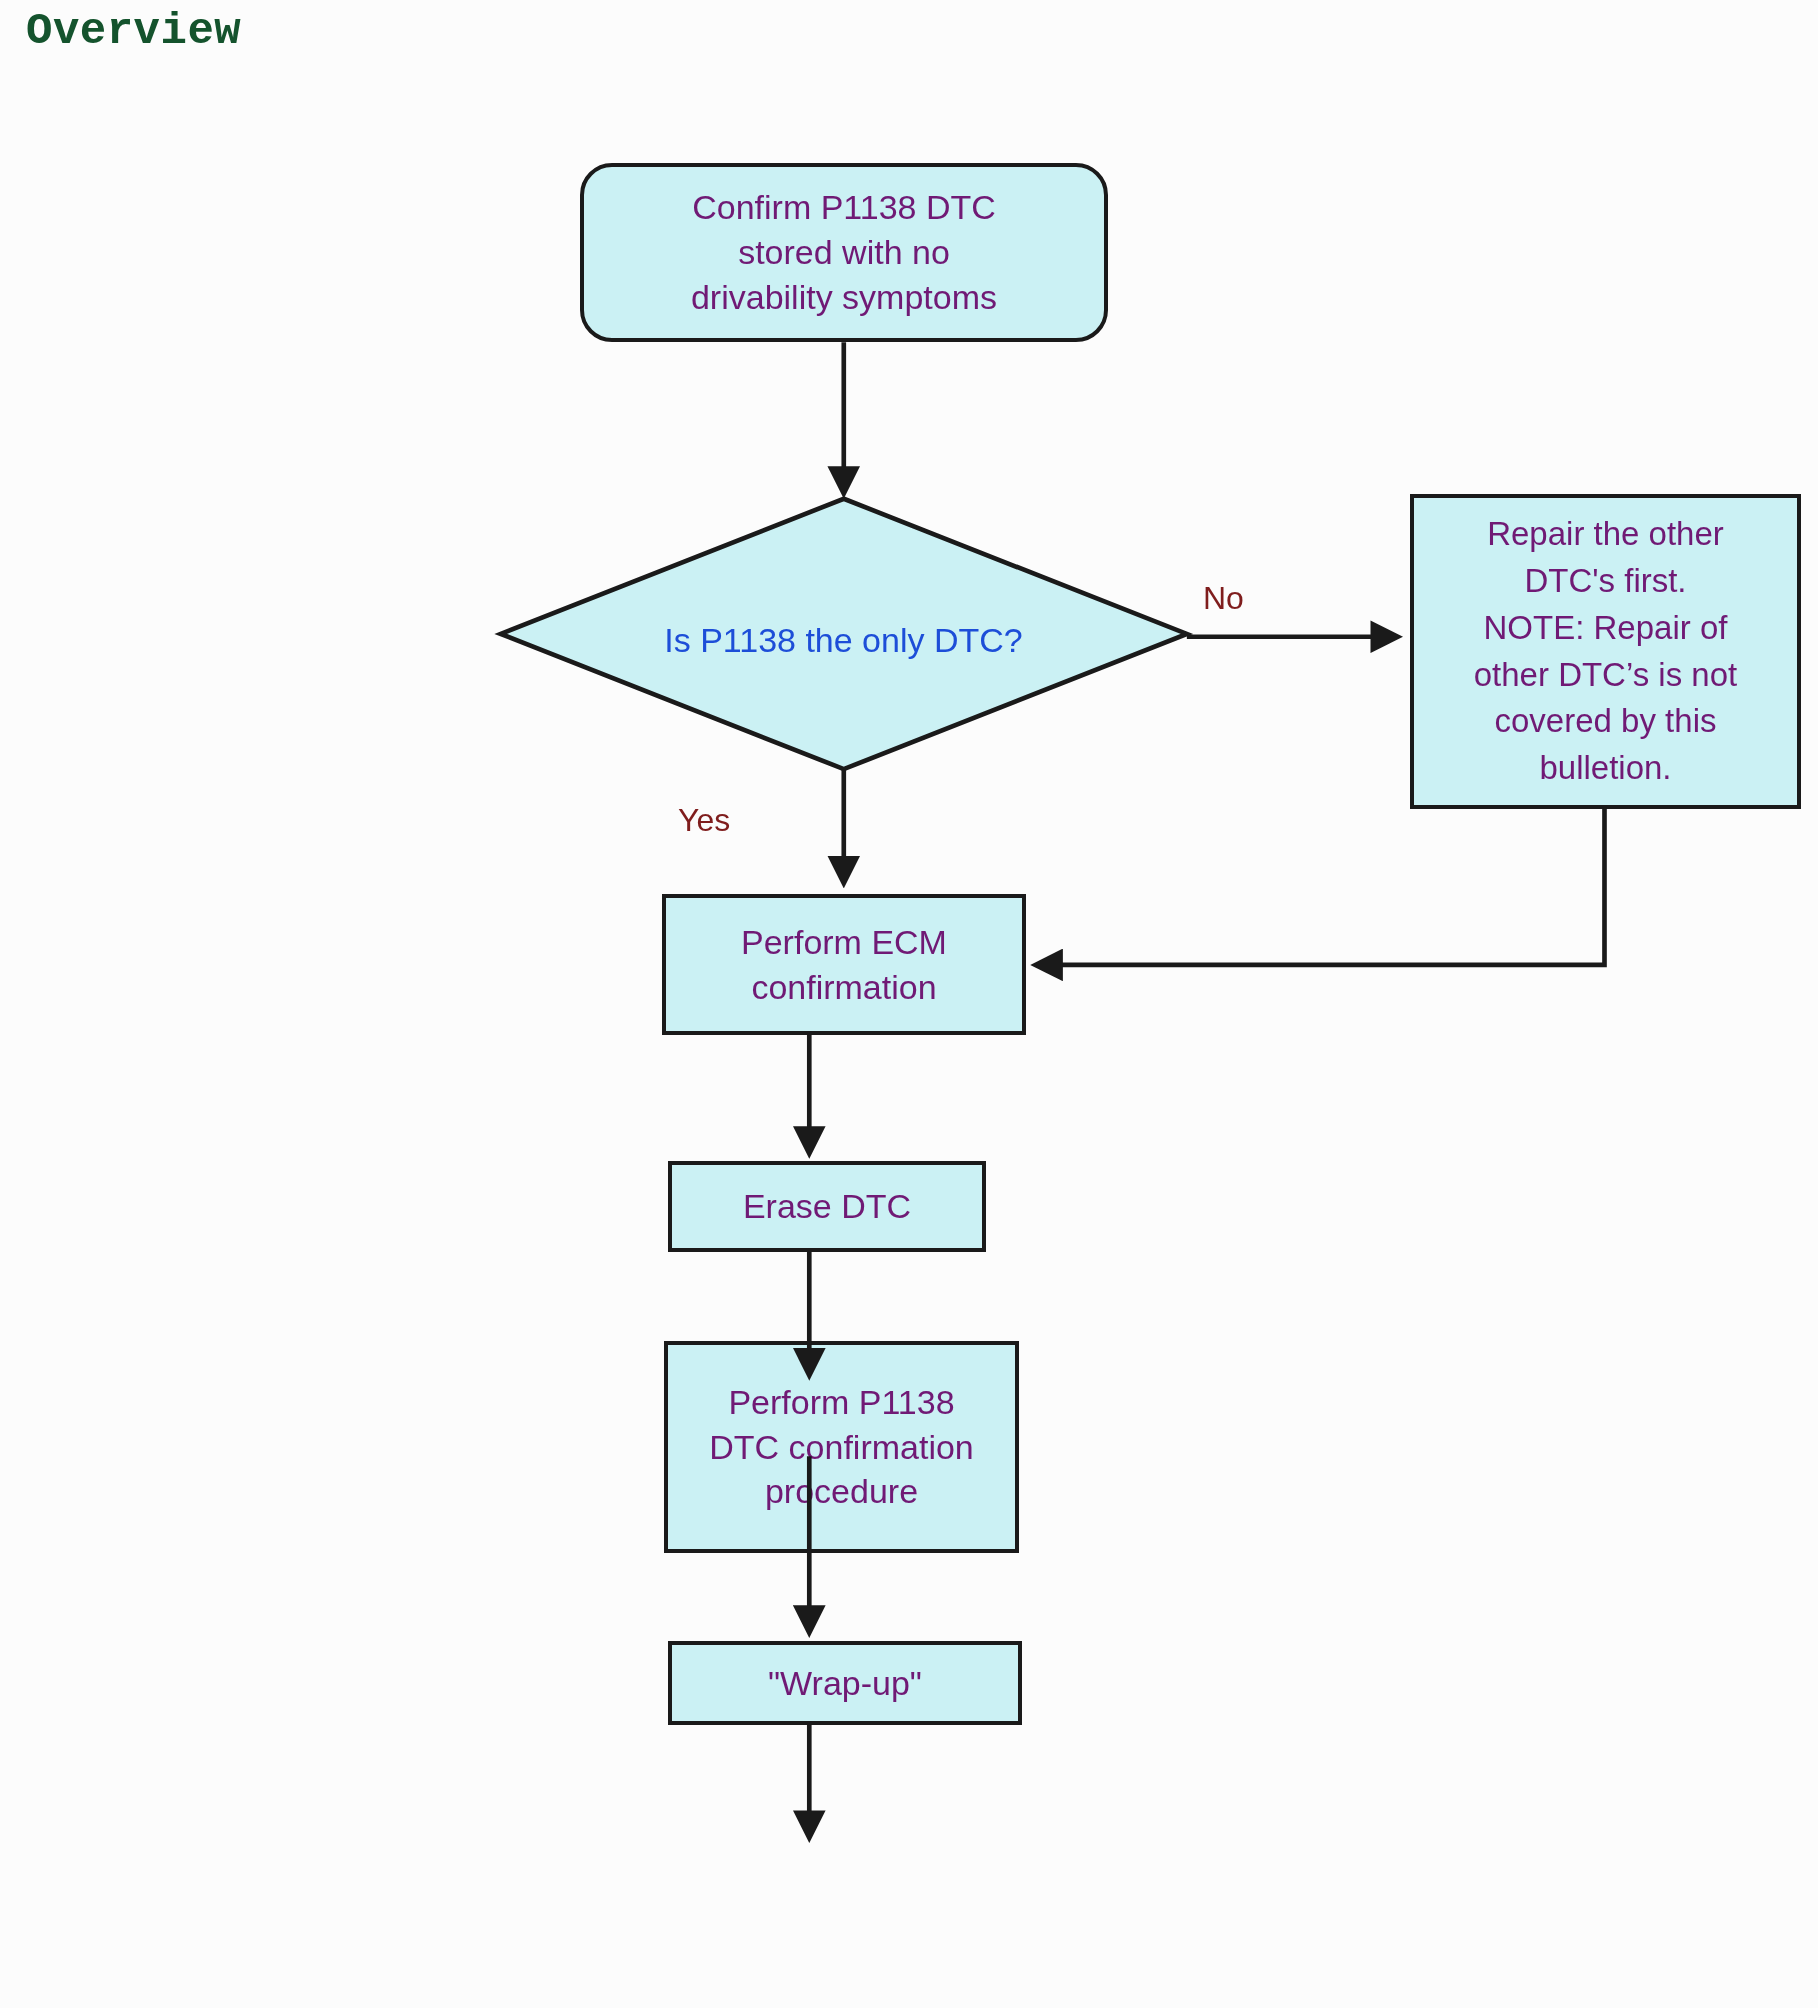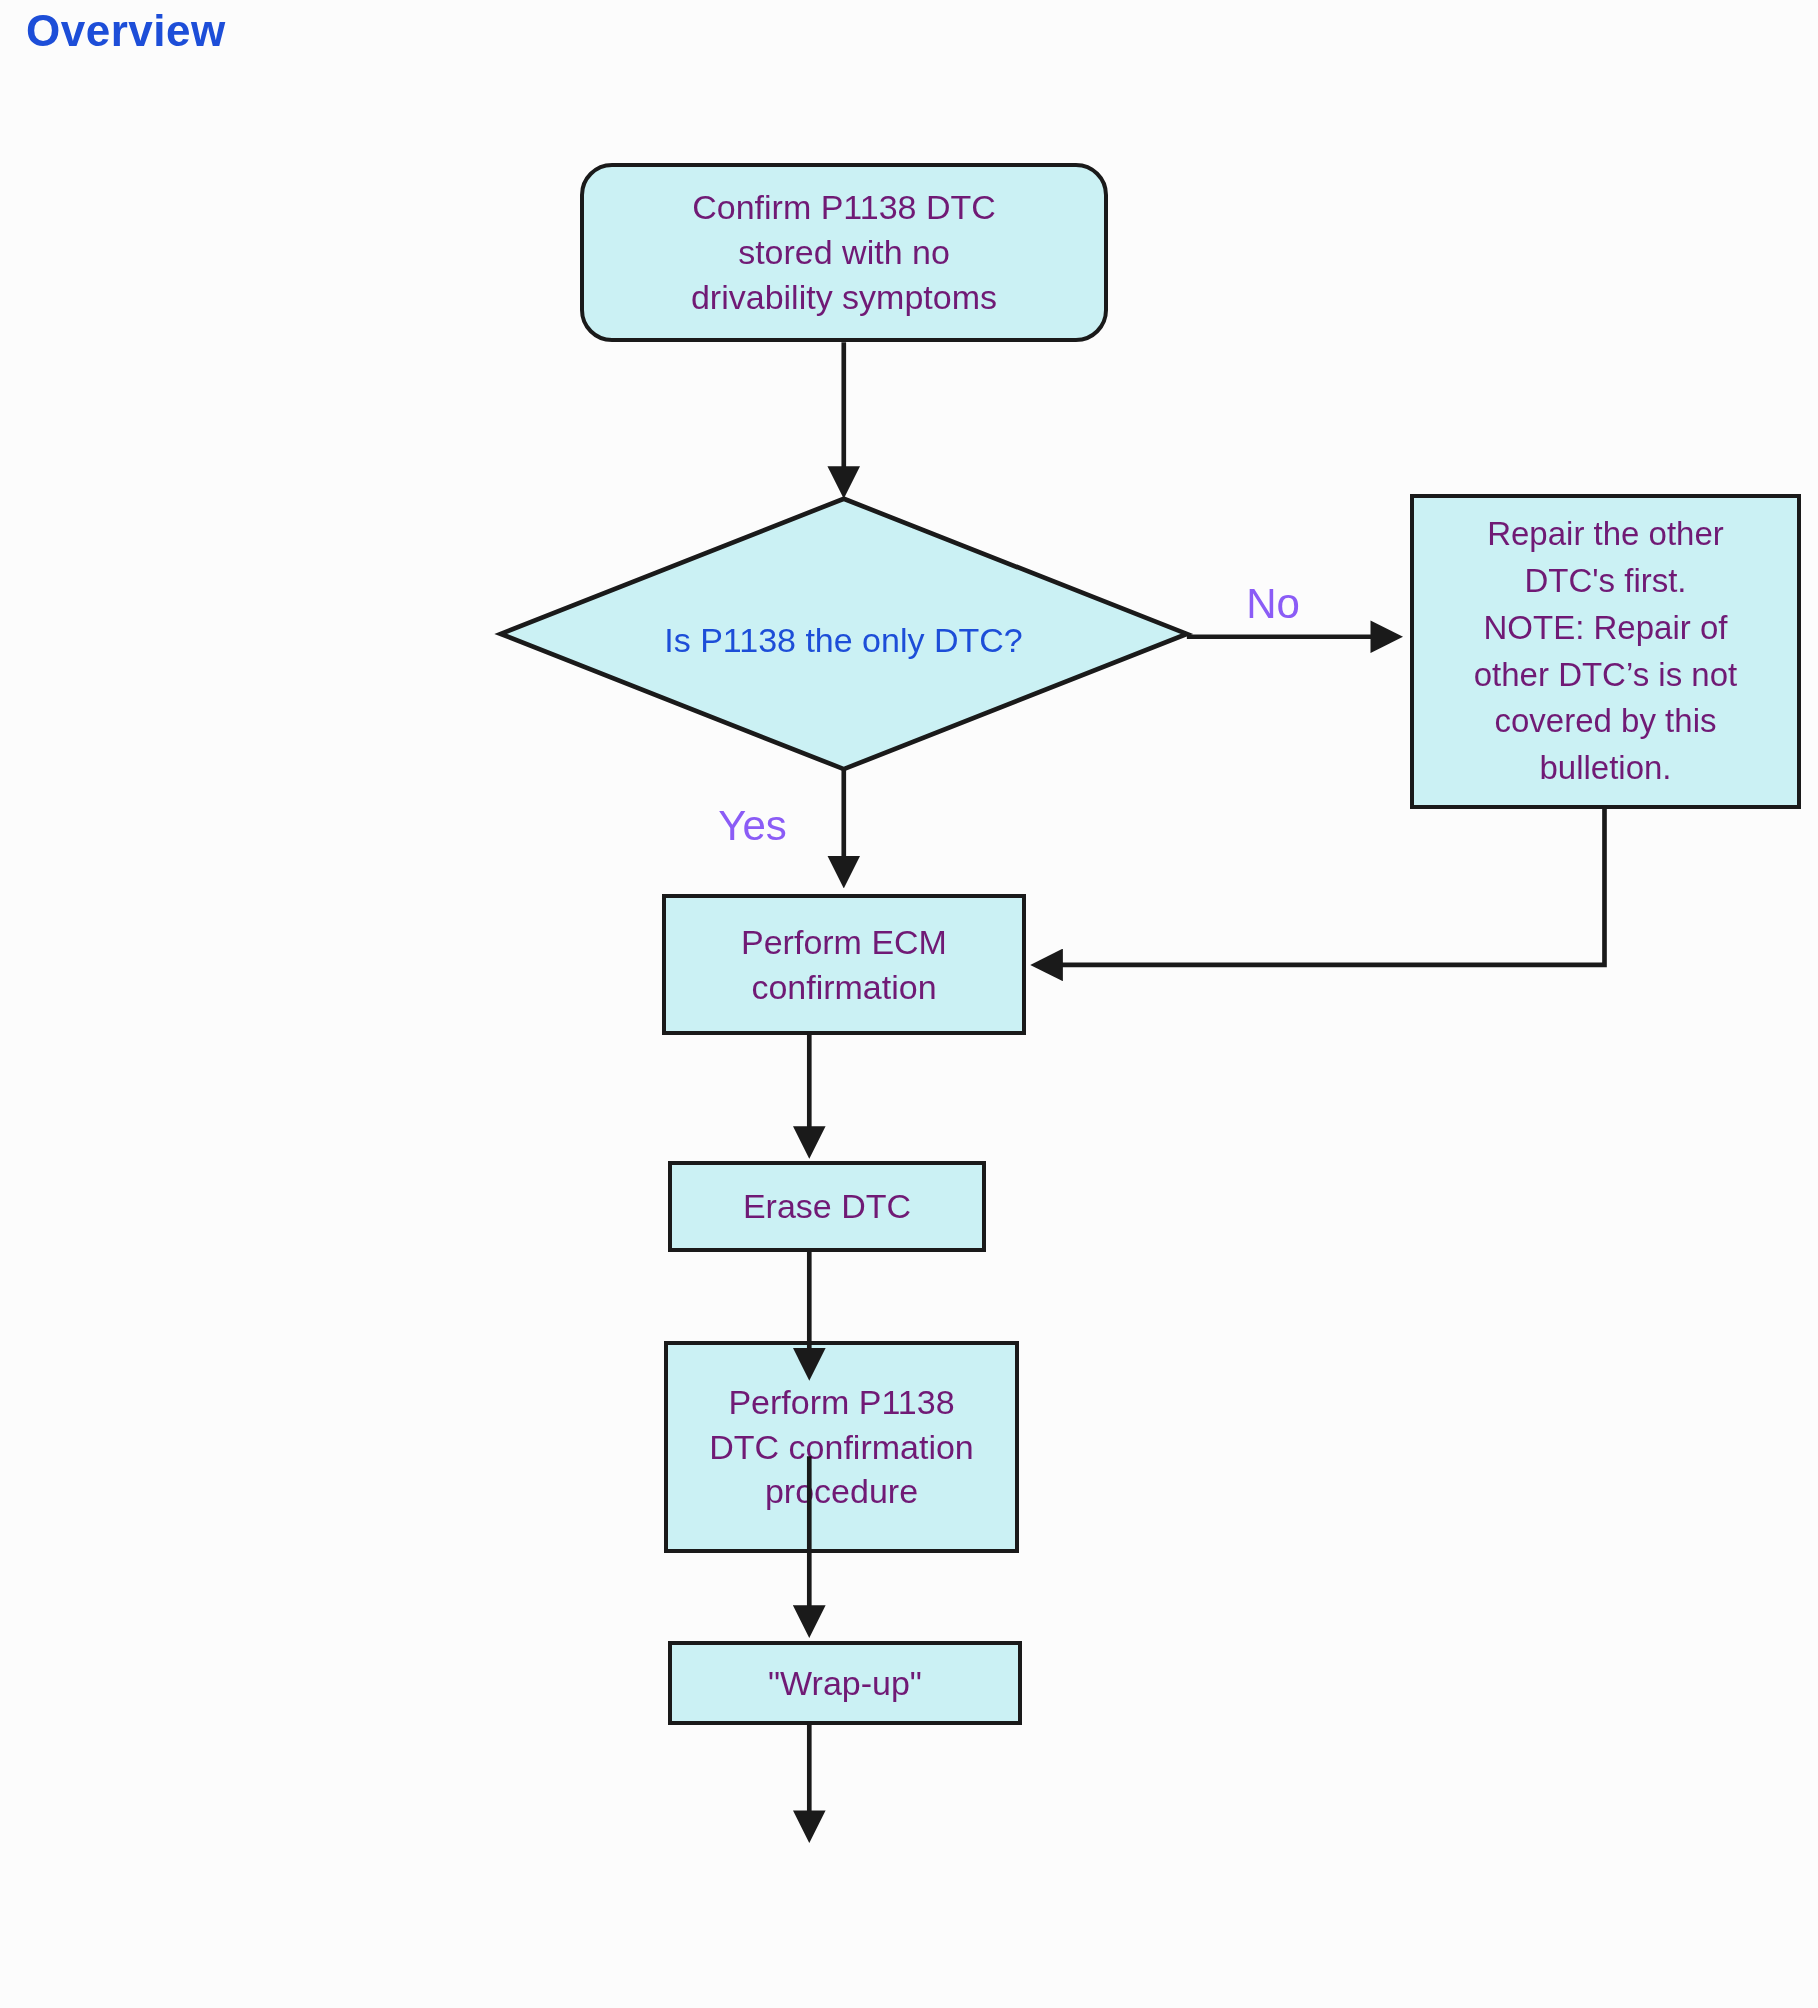--- a/index.html
+++ b/index.html
@@ -1,40 +1,41 @@
 <!DOCTYPE html>
 <html style="font-size:15px"><head>
 <meta charset="utf-8">
 <style>
   html,body{margin:0;padding:0;background:#fcfcfc;}
   .canvas{
     position:relative;width:1819px;height:2009px;background:#fcfcfc;
     font-family:"Liberation Sans", sans-serif;color:#1c1c1c;overflow:hidden;
   }
   .page-title{
-    position:absolute;left:26px;top:5.6px;font-size:44px;font-weight:bold;color:#1d4ed8;
+    position:absolute;left:26px;top:5.6px;font-size:44px;font-weight:bold;color:#14532d;
     letter-spacing:0.5px;
+    font-family:Liberation Mono, monospace;
   }
   .layer{position:absolute;left:0;top:0;width:1819px;height:2009px;}
   .edges{pointer-events:none;z-index:3;}
   .shapes{z-index:1;}
   .node{
     position:absolute;box-sizing:border-box;background:#cbf1f4;border:4.7px solid #1a1a1a;
     display:flex;align-items:center;justify-content:center;text-align:center;
     font-size:34px;line-height:1.32;white-space:pre-line;z-index:2;color:#701a75;
   }
   .rounded{border-radius:32px;}
   .diamond-label{
     position:absolute;z-index:2;background:transparent;border:none;
     display:flex;align-items:center;justify-content:center;text-align:center;
     font-size:34px;color:#1d4ed8;
   }
   .node-repair{font-size:33px;line-height:1.42;}
   .edge-label{
-    position:absolute;z-index:2;font-size:42px;color:#8b5cf6;text-align:center;
+    position:absolute;z-index:2;font-size:32px;color:#7f1d1d;text-align:left;
   }
 </style>
 </head>
 <body>
 
 <div class="canvas">
 
   <div class="page-title">Overview</div>
 
   <svg class="layer shapes" width="1819" height="2009" viewBox="0 0 1951 2155">

